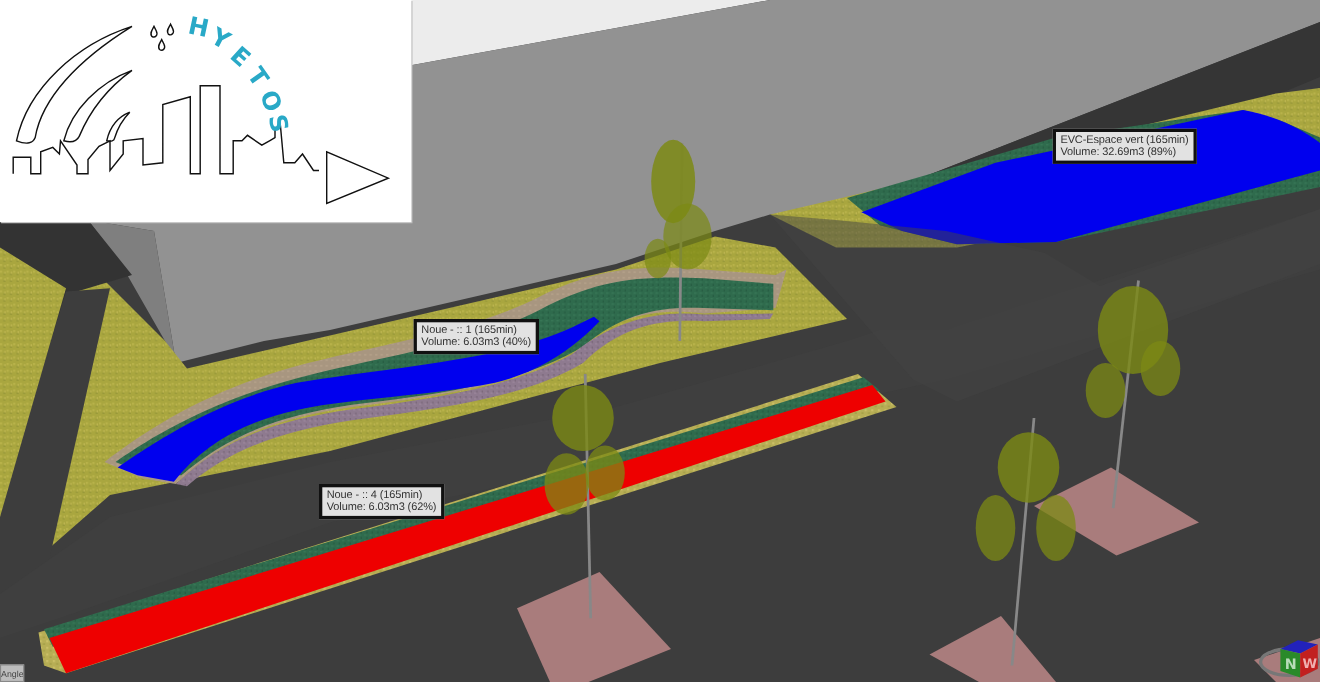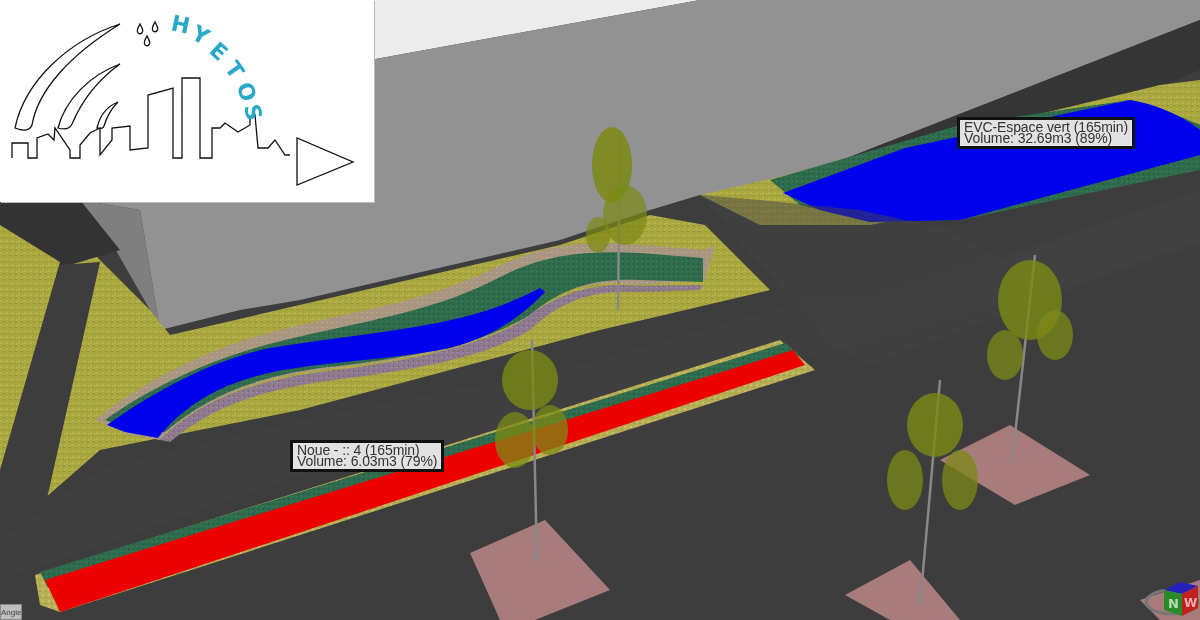--- a/index.html
+++ b/index.html
@@ -1,20 +1,20 @@
 <!DOCTYPE html>
 <html><head>
 <meta charset="utf-8">
 <style>
   html, body { margin: 0; padding: 0; }
   body { width: 1200px; height: 620px; overflow: hidden; background: #3a3a3a; font-family: "Liberation Sans", sans-serif; }
   .viewport { position: relative; width: 1200px; height: 620px; overflow: hidden; background: #3b3b3b; }
   .scene { position: absolute; left: 0; top: 0; }
   .logo-panel { position: absolute; left: 0; top: 0; width: 374px; height: 202px; background: #ffffff; box-shadow: 1px 1px 0 #bbb; }
-  .tooltip { position: absolute; background: #e2e2e2; border: 3px solid #111; padding: 2px 4px 2px 4px; font-size: 14px; line-height: 11px; color: #333; white-space: nowrap; font-family: "Liberation Sans", sans-serif; letter-spacing: -0.1px; }
+  .tooltip { position: absolute; background: #e2e2e2; border: 3px solid #111; padding: 2px 4px 2px 4px; font-size: 10px; line-height: 11px; color: #333; white-space: nowrap; font-family: "Liberation Sans", sans-serif; letter-spacing: -0.1px; }
   .tooltip span { display: block; }
   .angles-tab { position: absolute; left: 0; top: 604px; height: 16px; width: 22px; background: #bdbdbd; color: #444; font-size: 8px; line-height: 16px; overflow: hidden; text-align: right; padding-right: 1px; border: 1px solid #888; box-sizing: border-box; }
   .navcube { position: absolute; left: 1150px; top: 572px; width: 50px; height: 48px; }
 </style>
 </head>
 <body>
 
 <div class="viewport">
 
   <svg class="scene" width="1200" height="620" viewBox="0 0 1200 620">
@@ -134,24 +134,28 @@
       <text x="170" y="30" font-family="DejaVu Sans, sans-serif" font-weight="bold" font-size="22" fill="#29a9c7" transform="rotate(12 170 30)">H</text>
       <text x="190" y="38" font-family="DejaVu Sans, sans-serif" font-weight="bold" font-size="22" fill="#29a9c7" transform="rotate(28 190 38)">Y</text>
       <text x="208" y="52" font-family="DejaVu Sans, sans-serif" font-weight="bold" font-size="22" fill="#29a9c7" transform="rotate(42 208 52)">E</text>
       <text x="224" y="68" font-family="DejaVu Sans, sans-serif" font-weight="bold" font-size="22" fill="#29a9c7" transform="rotate(55 224 68)">T</text>
       <text x="236" y="86" font-family="DejaVu Sans, sans-serif" font-weight="bold" font-size="22" fill="#29a9c7" transform="rotate(68 236 86)">O</text>
       <text x="244" y="106" font-family="DejaVu Sans, sans-serif" font-weight="bold" font-size="22" fill="#29a9c7" transform="rotate(78 244 106)">S</text>
     </svg>
     
   </div>
 
+  <div class="tooltip" style="left:376px; top:290px;">
+    <span>Noue - :: 1 (165min)</span>
+    <span>Volume: 6.03m3 (40%)</span>
+  </div>
 
   <div class="tooltip" style="left:290px; top:440px;">
     <span>Noue - :: 4 (165min)</span>
-    <span>Volume: 6.03m3 (79%)</span>
+    <span>Volume: 6.03m3 (62%)</span>
   </div>
 
   <div class="tooltip" style="left:957px; top:117px;">
     <span>EVC-Espace vert (165min)</span>
     <span>Volume: 32.69m3 (89%)</span>
   </div>
 
   <div class="angles-tab">
     <span>Angles</span>
   </div>

